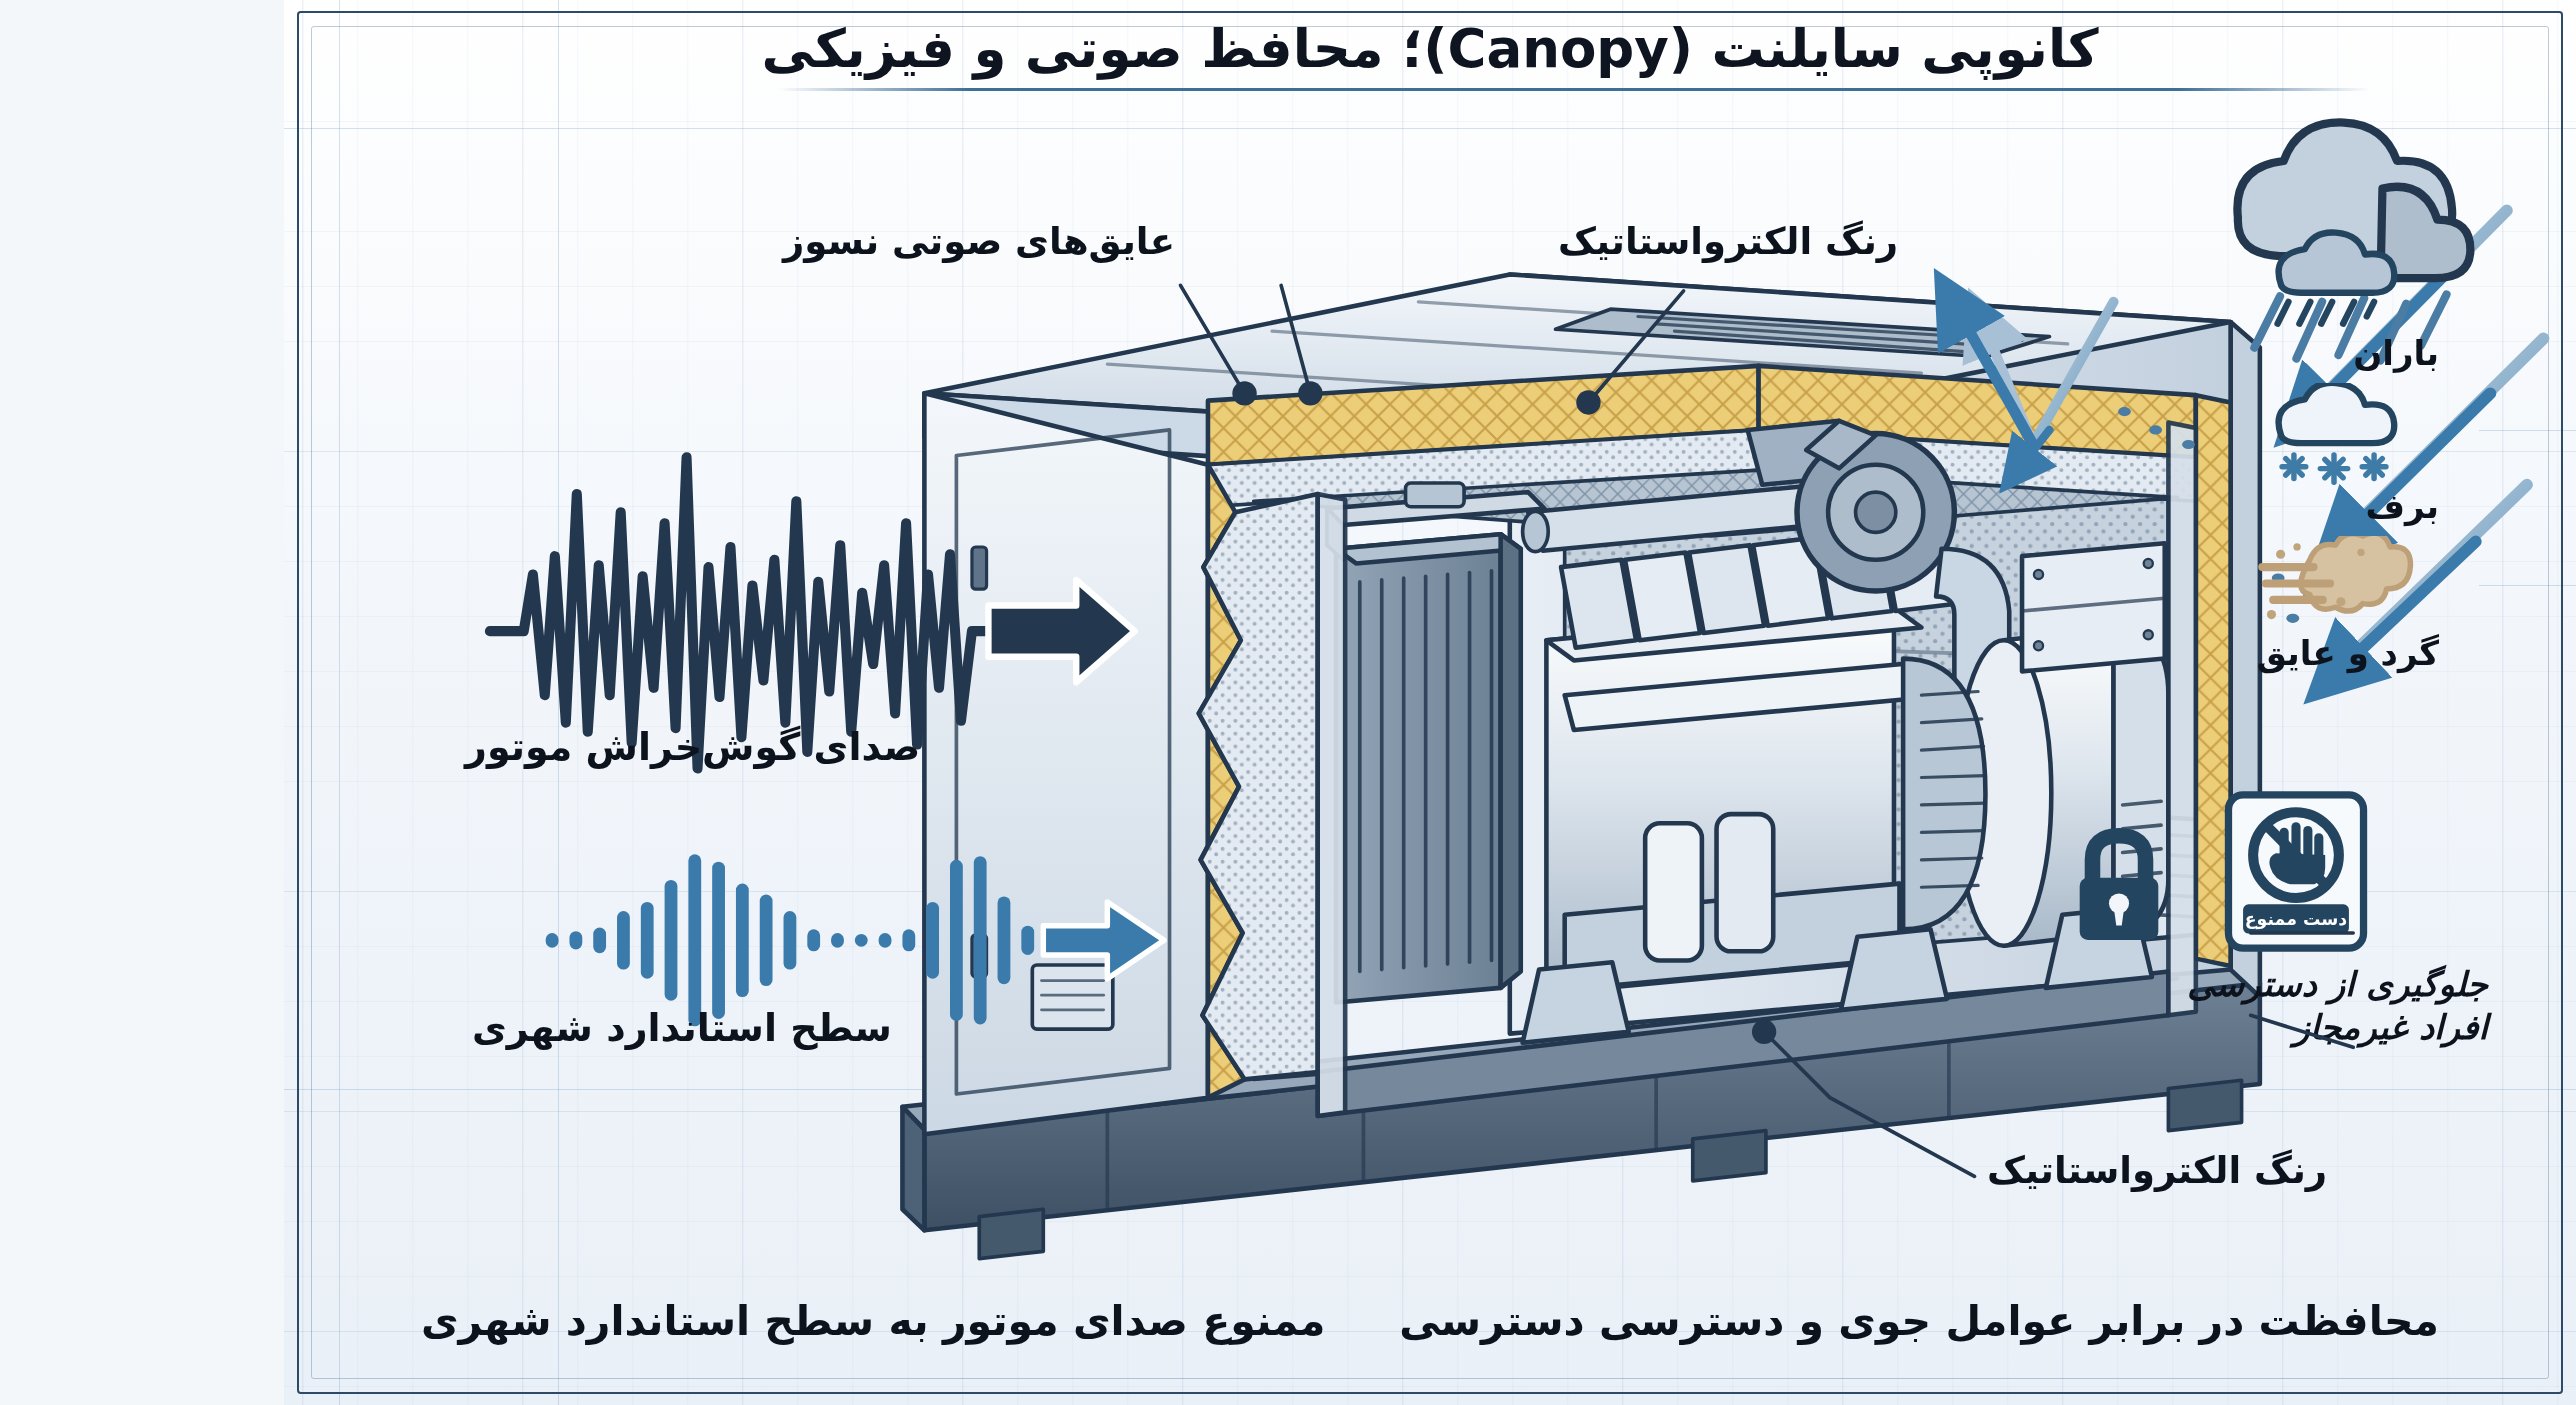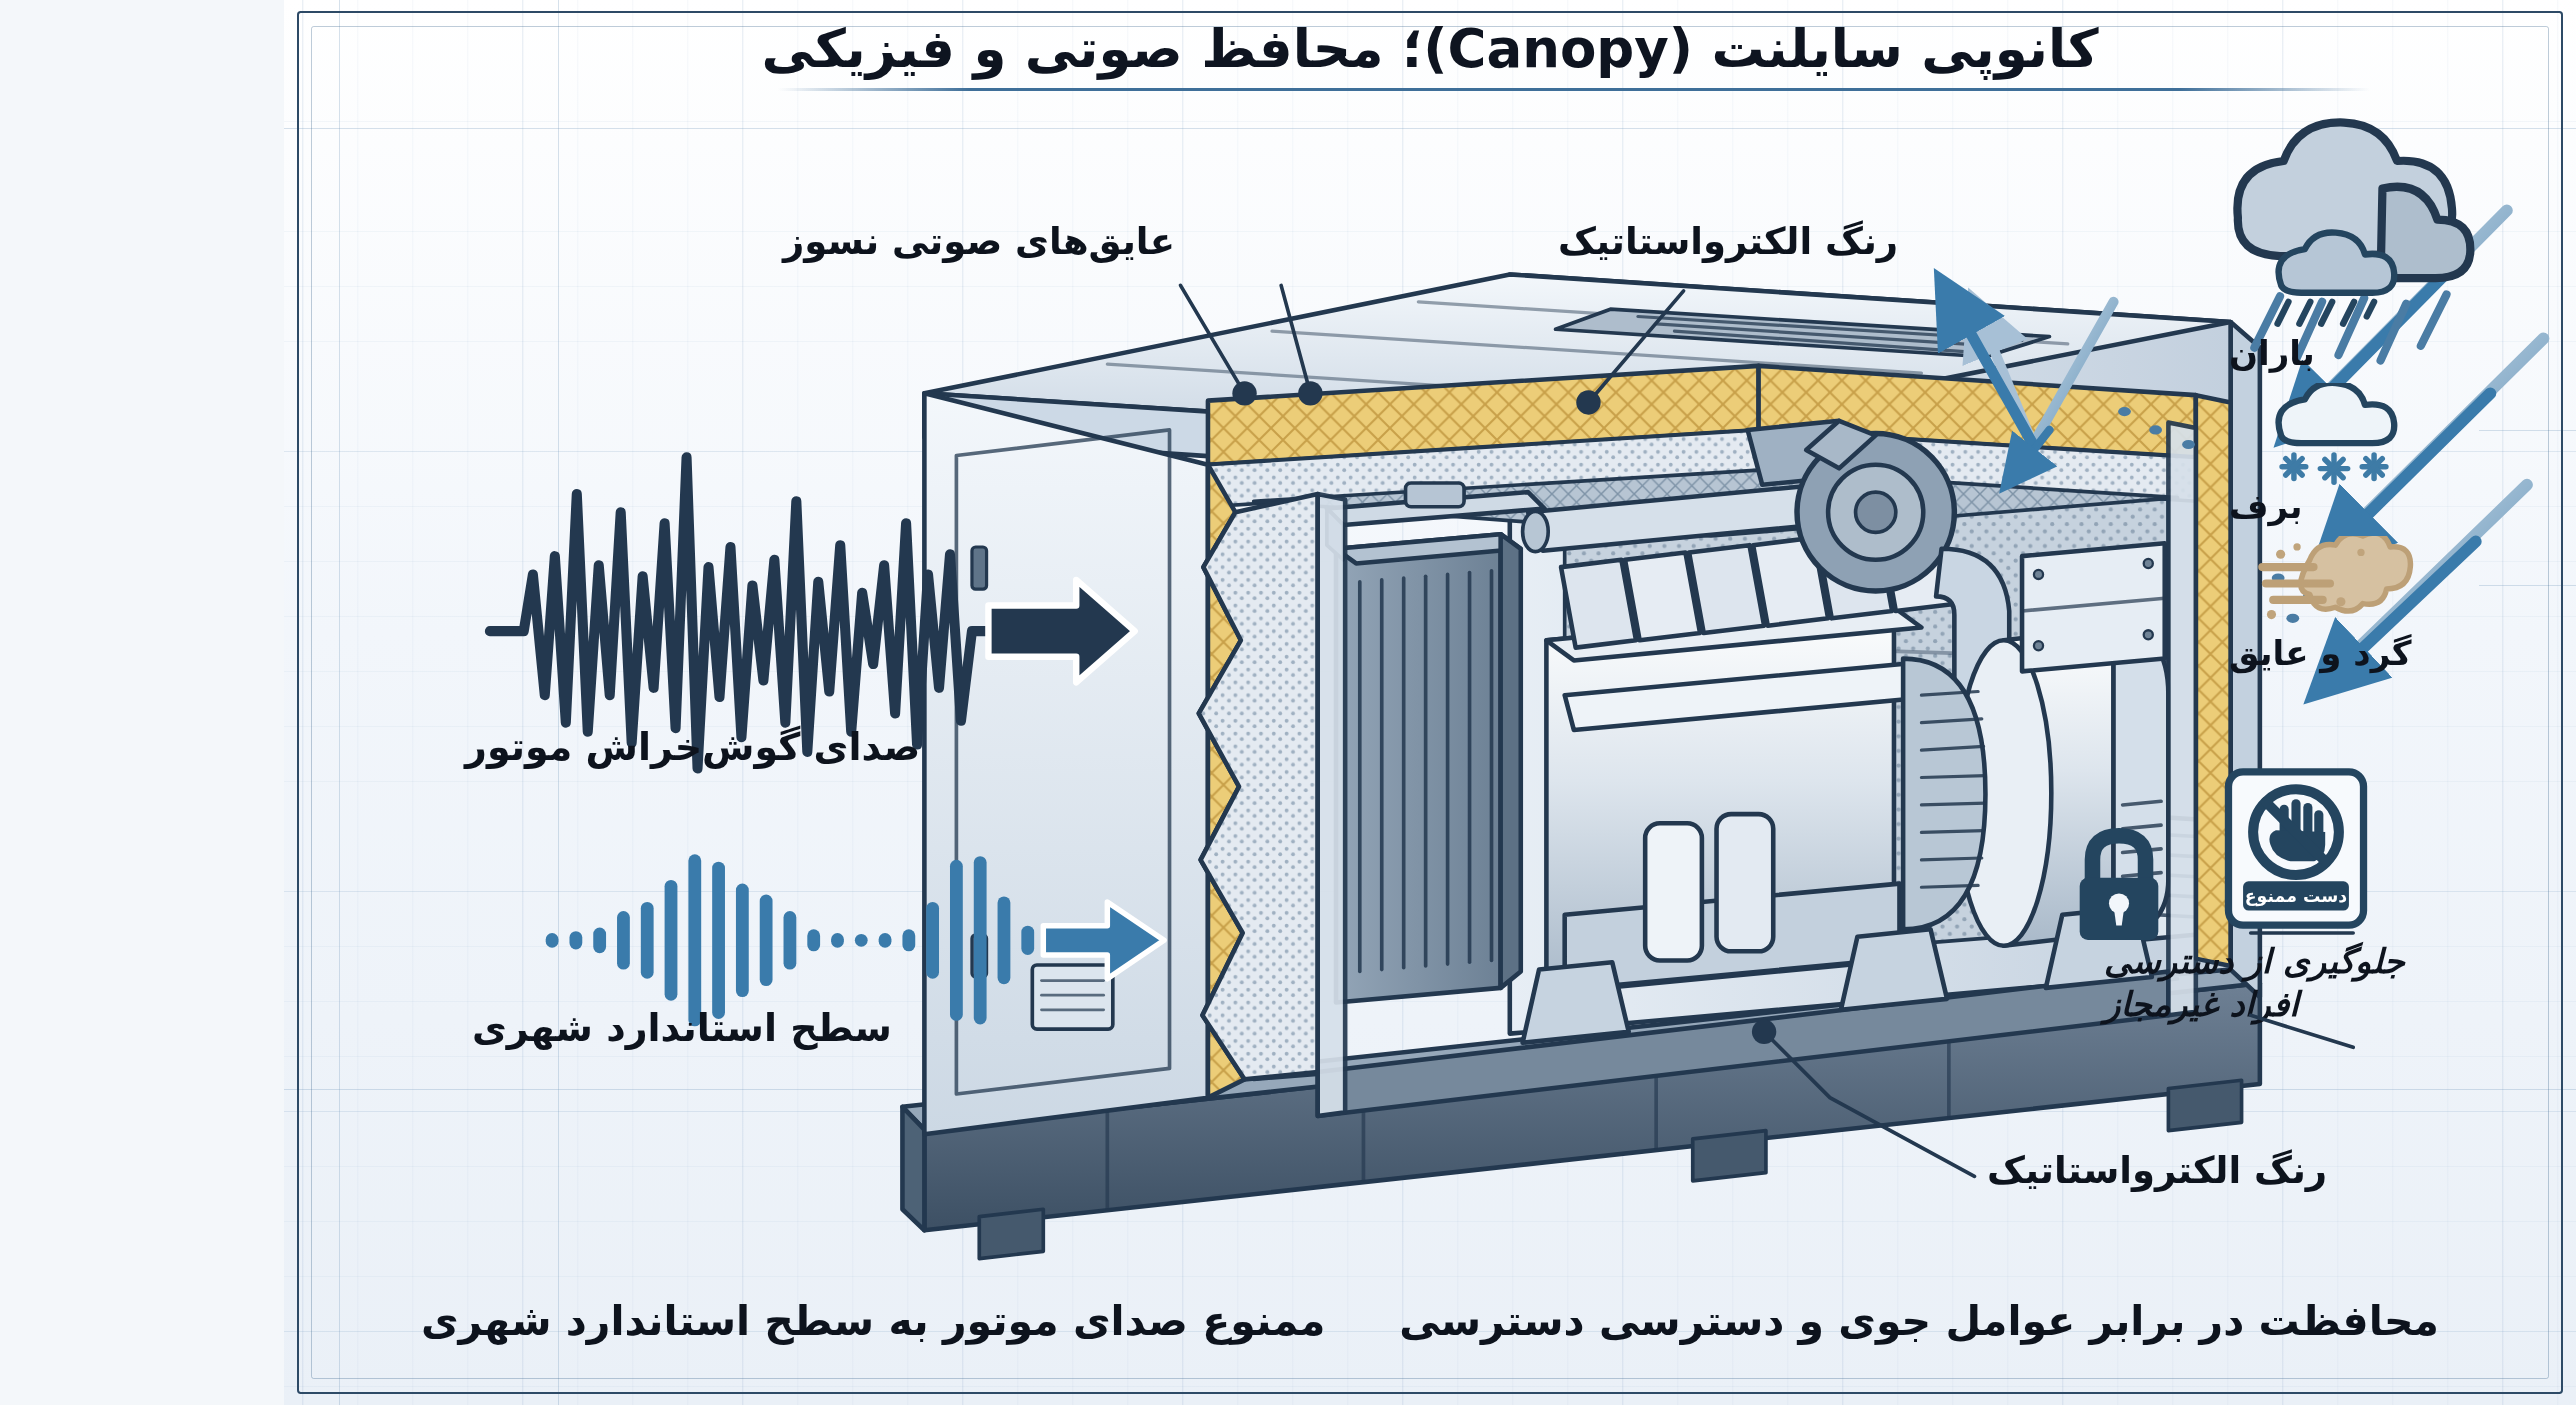--- a/index.html
+++ b/index.html
@@ -63,28 +63,28 @@
   }
   .lbl.sz40{font-size:37px;}
   .lbl.sz42{font-size:38px;}
   
   svg.layer{position:absolute;left:0;top:0;width:2576px;height:1405px;overflow:visible;}
   svg.layer.art{z-index:10;}
   svg.layer.lead{z-index:24;}
   svg.layer.weather{z-index:20;}
   
   .wcol{position:absolute;right:137px;top:229px;width:210px;z-index:22;}
-  .wrow{position:relative;width:210px;height:137px;margin-bottom:16.5px;text-align:left;}
+  .wrow{position:relative;width:210px;height:137px;margin-bottom:16.5px;text-align:right;}
   .wrow .cap{
     font-size:34px;font-weight:bold;color:#0d131d;margin-top:1.8px;
   }
   .wico{display:block;margin:0 auto;}
   
   .secblock{
-    position:absolute;right:88px;top:766px;width:384px;z-index:22;text-align:left;
+    position:absolute;right:88px;top:789px;width:384px;z-index:22;text-align:right;
   }
   .seccaption{
     font-size:34px;font-weight:bold;color:#0d131d;line-height:1.25;margin-top:9.1px;font-style:italic;
   }
   .lockwrap{position:absolute;right:403px;top:823px;z-index:22;}
   
   .bottom-l{position:absolute;left:137px;bottom:60px;font-size:41px;font-weight:bold;color:#0d131d;white-space:nowrap;z-index:26;}
   .bottom-r{position:absolute;right:137px;bottom:60px;font-size:41px;font-weight:bold;color:#0d131d;white-space:nowrap;z-index:26;}
 </style>
 </head>

